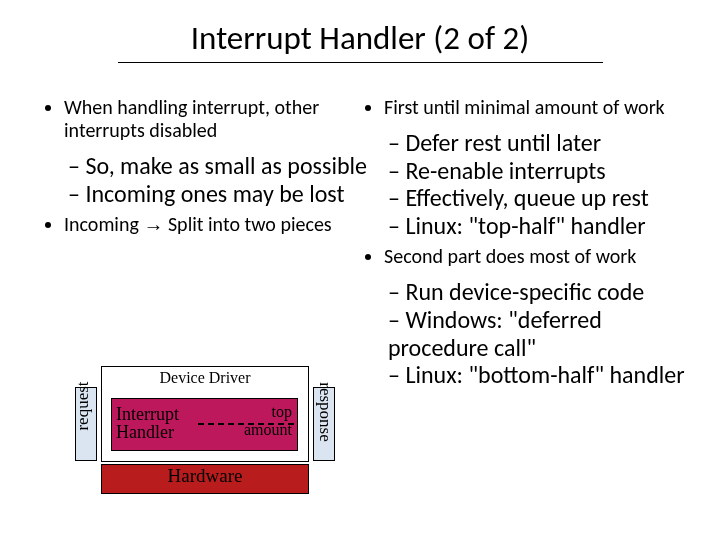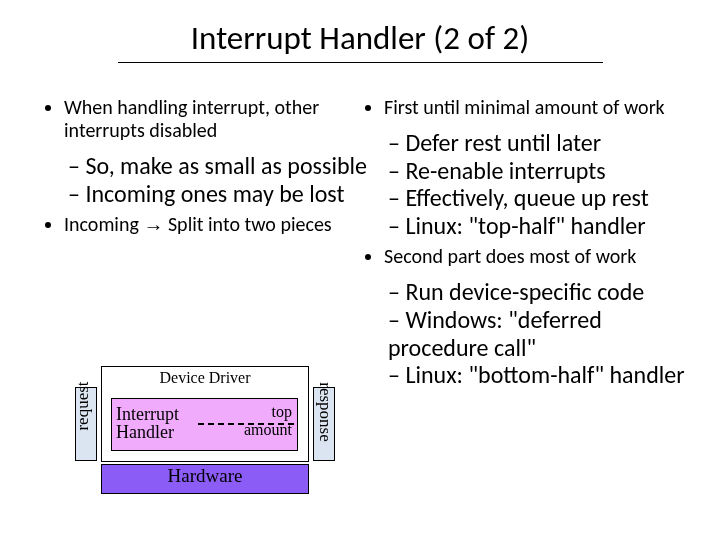--- a/index.html
+++ b/index.html
@@ -10,25 +10,25 @@
   .col{flex:1 1 50%;font-size:20px;line-height:1.15}
   ul.b1{list-style:disc;padding-left:14px;margin:0 0 4px 0}
   ul.b1>li{margin-bottom:2px}
   ul.b2{list-style:none;padding-left:18px;margin:10px 0 6px 0;font-size:24px}
   ul.b2>li::before{content:"–  ";}
   ul.b2>li{margin-bottom:0}
   .diagram{position:absolute;left:75px;top:366px;width:260px;height:145px}
   .box{position:absolute;border:1.6px solid #000;background:#fff;font-family:Georgia,'Times New Roman',serif}
   .driver-box{left:26px;top:0;width:206px;height:94px}
   .driver-title{position:absolute;left:0;top:2px;width:206px;text-align:center;font-size:16px}
-  .ih-box{left:36px;top:32px;width:185px;height:51px;background:#f0abfc}
+  .ih-box{left:36px;top:32px;width:185px;height:51px;background:#be185d}
   .ih-label{position:absolute;left:4px;top:6px;font-size:18px;line-height:1}
   .tb-labels{position:absolute;left:100px;top:4px;font-size:16px;text-align:right;width:80px}
   .tb-line{position:absolute;left:86px;top:24px;width:96px;border-top:2px dashed #000}
-  .hw-box{left:26px;top:98px;width:206px;height:28px;text-align:center;font-size:19px;padding-top:0;background:#8b5cf6}
+  .hw-box{left:26px;top:98px;width:206px;height:28px;text-align:center;font-size:19px;padding-top:0;background:#b91c1c}
   .req-strip{left:0;top:21px;width:20px;height:72px;background:#dbe5f1}
   .req-text{position:absolute;left:-28px;top:30px;width:72px;text-align:center;font-size:17px;transform:rotate(-90deg);font-family:Georgia,serif}
   .resp-strip{left:238px;top:21px;width:20px;height:72px;background:#dbe5f1}
   .resp-text{position:absolute;left:210px;top:36px;width:80px;text-align:center;font-size:17px;transform:rotate(90deg);font-family:Georgia,serif}
   .arrow-up{position:absolute;left:7px;top:-18px;width:6px;height:0}
   .arrow-dn{position:absolute;left:247px;top:-18px;width:6px;height:0}
   .arrow-shaft{fill:none;stroke:#000;stroke-width:2}
 </style>
 </head>
 <body>

